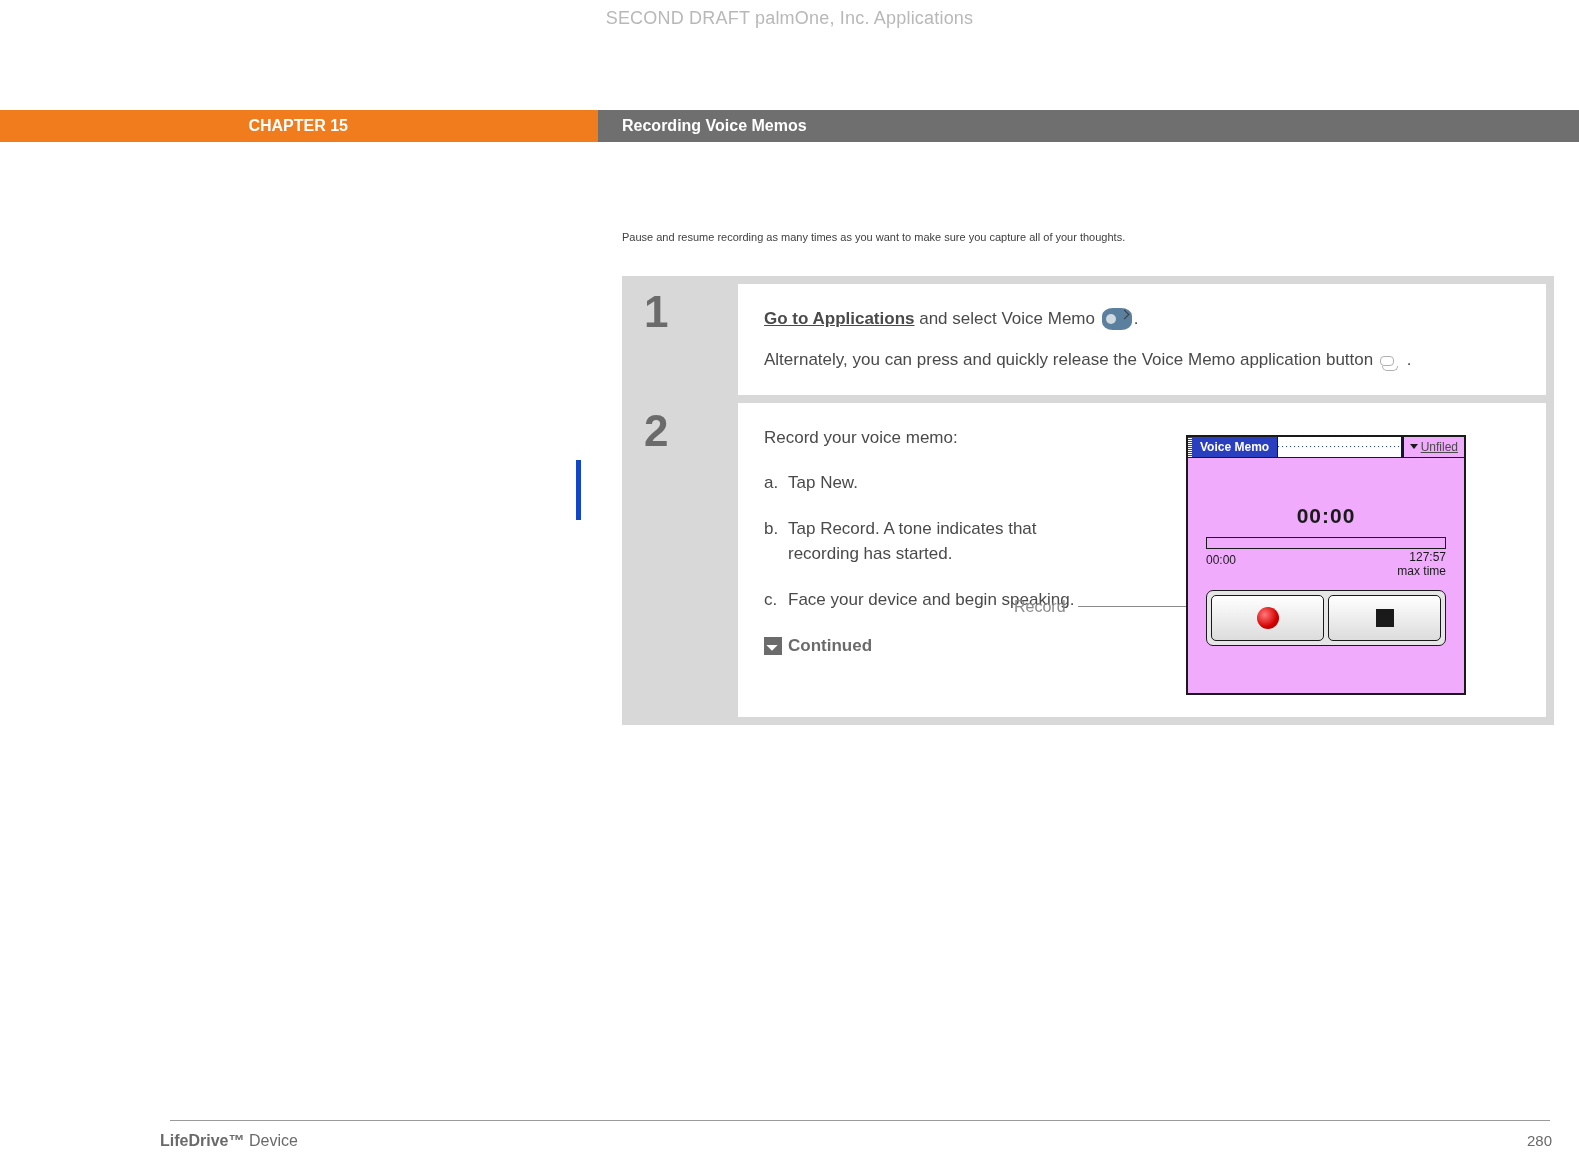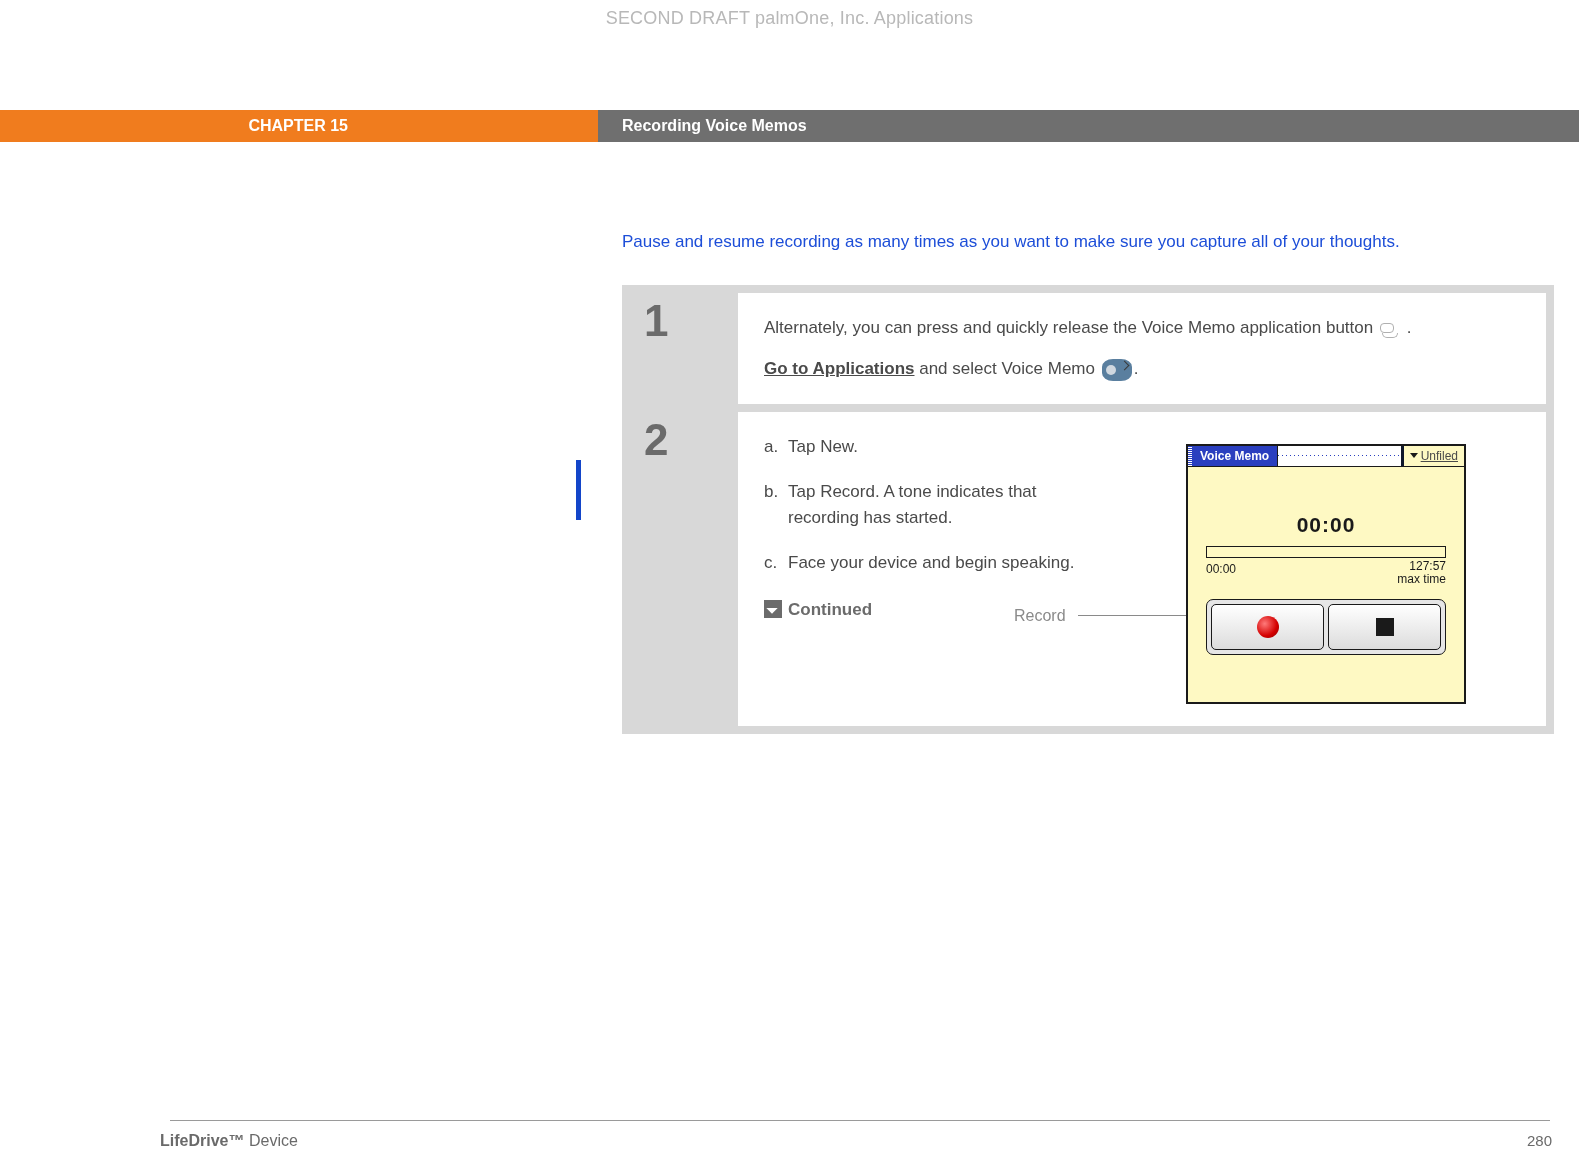--- a/index.html
+++ b/index.html
@@ -67,22 +67,22 @@
     width: 932px;
   }
 
   .section-title {
     font-size: 25px;
     font-weight: 700;
     color: #6a6a6a;
     margin: 0 0 10px 0;
   }
   .section-desc {
-    font-size: 17px;
-    color: #1d4ed8;
+    font-size: 11px;
+    color: #404040;
     line-height: 1.45;
     margin: 0 0 30px 0;
   }
 
   .step-wrap {
     background: #d8d8d8;
     padding: 8px;
     box-sizing: border-box;
     width: 932px;
   }
@@ -253,21 +253,21 @@
     width: 108px;
     height: 1px;
     background: #8a8a8a;
   }
 
   .device-screen {
     width: 280px;
     height: 260px;
     border: 2px solid #1a1a1a;
     box-sizing: border-box;
-    background: #fef9c3;
+    background: #f0abfc;
     margin-left: 92px;
     position: relative;
   }
   .ds-titlebar {
     height: 20px;
     display: flex;
     align-items: stretch;
     border-bottom: 1px solid #1a1a1a;
   }
   .ds-title {
@@ -422,34 +422,35 @@
 <div class="content">
 
   <p class="section-desc">Pause and resume recording as many times as you want to make sure you capture all of your thoughts.</p>
 
   <div class="step-wrap">
 
     <div class="step-row">
       <div class="step-num">1</div>
       <div class="step-body">
         <p>
-          <span>Alternately, you can press and quickly release the Voice Memo application button </span><span class="icon-vm-button"></span><span> .</span>
+          <span class="link-style">Go to Applications</span><span> and select Voice Memo </span><span class="icon-voice-memo"></span><span>.</span>
         </p>
         <p>
-          <span class="link-style">Go to Applications</span><span> and select Voice Memo </span><span class="icon-voice-memo"></span><span>.</span>
+          <span>Alternately, you can press and quickly release the Voice Memo application button </span><span class="icon-vm-button"></span><span> .</span>
         </p>
       </div>
     </div>
 
     <div class="step-row">
       <div class="step-num">2</div>
       <div class="step-body">
 
         <div class="step2-layout">
           <div class="step2-text">
+            <p class="lead">Record your voice memo:</p>
 
             <div class="sub-item">
               <div class="lbl">a.</div>
               <div class="txt">Tap New.</div>
             </div>
             <div class="sub-item">
               <div class="lbl">b.</div>
               <div class="txt">Tap Record. A tone indicates that recording has started.</div>
             </div>
             <div class="sub-item">

